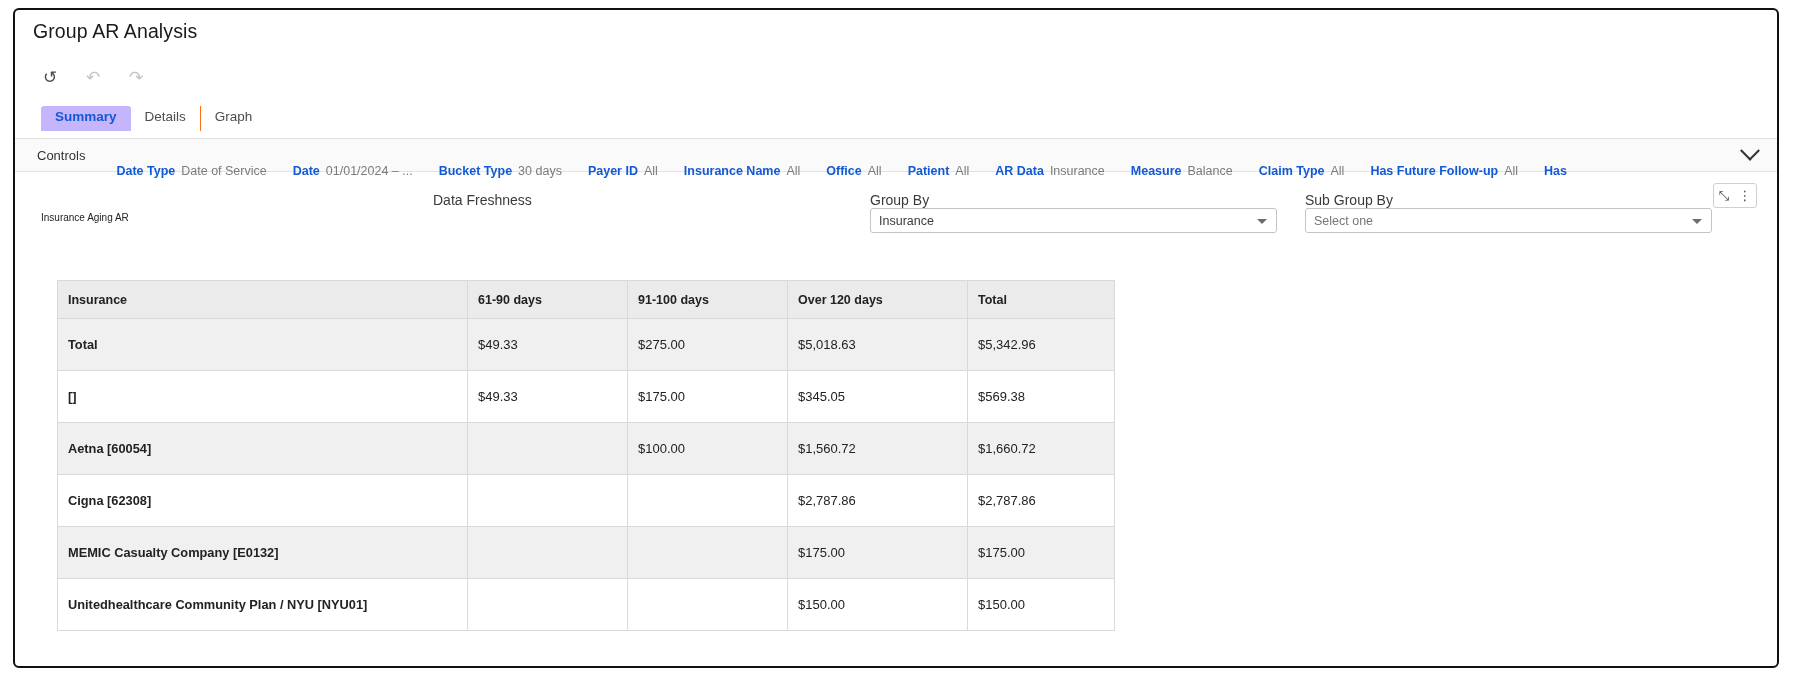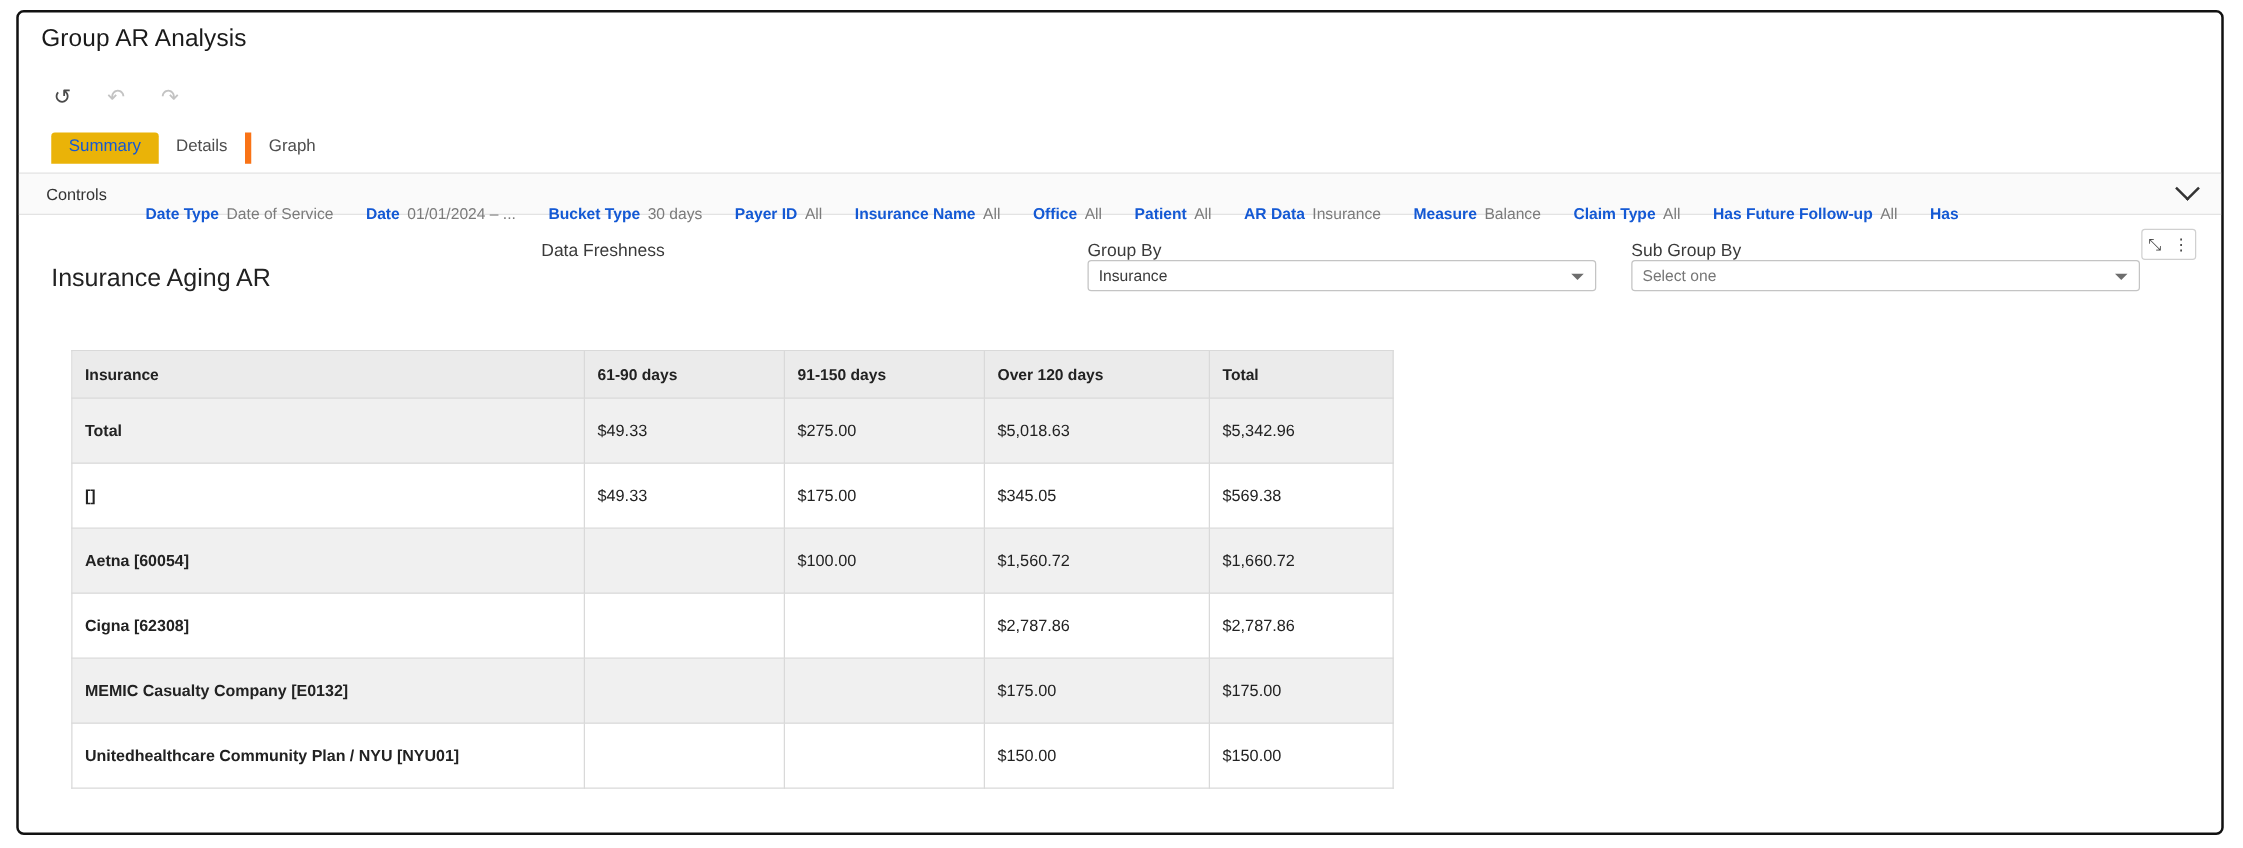--- a/index.html
+++ b/index.html
@@ -63,28 +63,28 @@
     top: 96px;
     display: flex;
     align-items: stretch;
     height: 25px;
   }
   .tab {
     font-size: 13.5px;
     padding: 3px 14px 5px 14px;
     color: #4d4d4d;
     cursor: pointer;
-    border-right: 5px solid #f97316;
+    border-right: 1px solid #f97316;
     white-space: nowrap;
   }
   .tab:last-child { border-right: none; }
   .tab.active {
-    background: #eab308;
+    background: #c4b5fd;
     color: #1459d4;
-    font-weight: normal;
+    font-weight: bold;
     border-right: none;
     border-radius: 3px 3px 0 0;
   }
   .controls-bar {
     position: absolute;
     left: 0;
     top: 128px;
     width: 100%;
     height: 34px;
     border-top: 1px solid #e3e3e3;
@@ -137,21 +137,21 @@
   .header-area {
     position: absolute;
     top: 172px;
     left: 0;
     width: 100%;
   }
   .section-title {
     position: absolute;
     left: 26px;
     top: 30px;
-    font-size: 20px;
+    font-size: 10px;
     color: #222;
   }
   .freshness-label {
     position: absolute;
     left: 418px;
     top: 10px;
     font-size: 14px;
     color: #3a3a3a;
   }
   .groupby-block {
@@ -349,21 +349,21 @@
   <div class="corner-tools">
     <span>⤡</span>
     <span>⋮</span>
   </div>
 
   <table class="aging">
     <thead>
       <tr>
         <th class="col-label">Insurance</th>
         <th class="col-num">61-90 days</th>
-        <th class="col-num">91-150 days</th>
+        <th class="col-num">91-100 days</th>
         <th class="col-over">Over 120 days</th>
         <th class="col-total">Total</th>
       </tr>
     </thead>
     <tbody>
       <tr class="r-odd">
         <td class="label-cell">Total</td>
         <td>$49.33</td>
         <td>$275.00</td>
         <td>$5,018.63</td>

